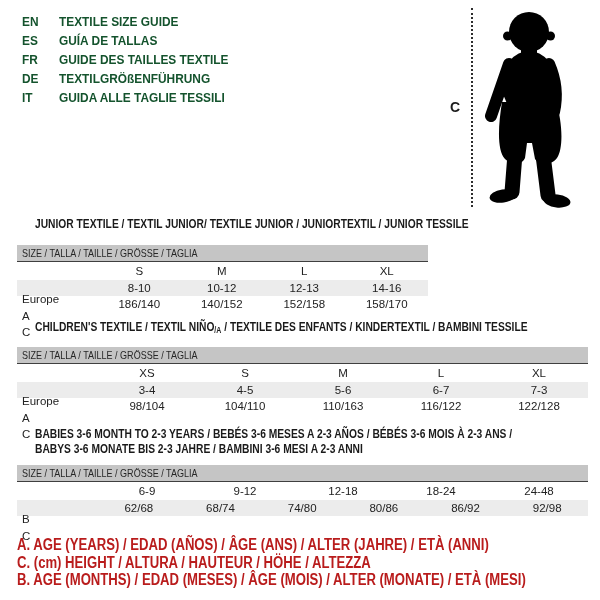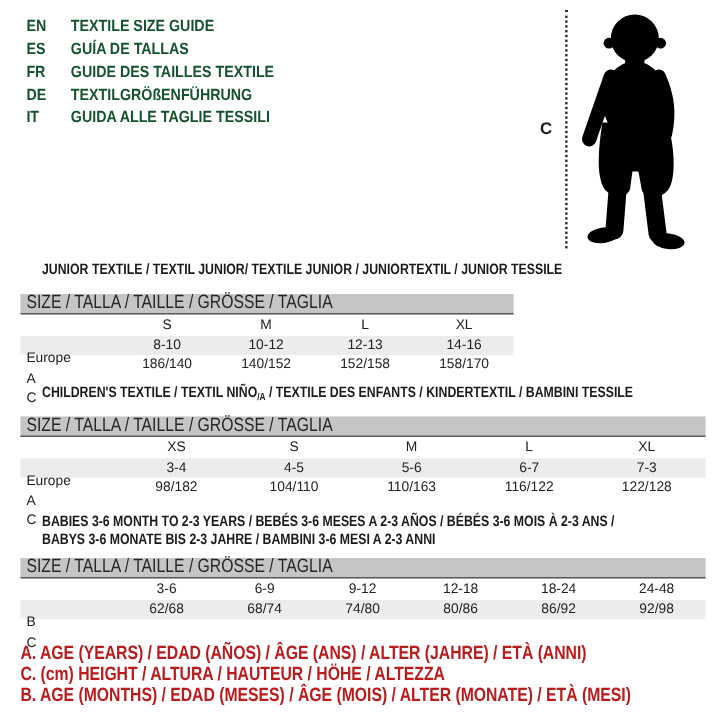--- a/index.html
+++ b/index.html
@@ -23,21 +23,21 @@
   .measure-line{left:471px;top:8px;height:199px;width:0;border-left:2px dotted #2d2d2d;}
   .measure-label{left:450px;top:99px;font-weight:700;font-size:14px;color:#1b1b1b;}
 
   
   .sec-title{position:absolute;left:35px;font-weight:700;font-size:12.5px;color:#1a1a1a;white-space:nowrap;}
   .sec-title .sub{font-size:8.5px;vertical-align:-2px;}
 
   
   .size-table{position:absolute;left:17px;font-size:11.5px;color:#222;}
   .sz-header{height:16px;line-height:16px;background:var(--header-bg,#c5c5c5);
-             border-bottom:1px solid var(--underline,#3f3f3f);padding-left:5px;font-size:16px;color:#262626;}
+             border-bottom:1px solid var(--underline,#3f3f3f);padding-left:5px;font-size:11px;color:#262626;}
   .sz-row{display:flex;height:16px;line-height:16px;}
   .sz-row-first{height:18px;line-height:18px;}
   .sz-row.alt{background:var(--alt-bg,#ececec);}
   .sz-label{width:76px;padding-left:5px;text-align:left;margin-top:28px;}
   .sz-cell{flex:1;text-align:center;}
 
   .t-junior{top:245px;width:411px;}
   .t-children{top:347px;width:571px;}
   .t-babies{top:465px;width:571px;}
 
@@ -140,39 +140,38 @@
     <div class="sz-row alt">
       <div class="sz-label">A</div>
       <div class="sz-cell">3-4</div>
       <div class="sz-cell">4-5</div>
       <div class="sz-cell">5-6</div>
       <div class="sz-cell">6-7</div>
       <div class="sz-cell">7-3</div>
     </div>
     <div class="sz-row">
       <div class="sz-label">C</div>
-      <div class="sz-cell">98/182</div>
+      <div class="sz-cell">98/104</div>
       <div class="sz-cell">104/110</div>
       <div class="sz-cell">110/163</div>
       <div class="sz-cell">116/122</div>
       <div class="sz-cell">122/128</div>
     </div>
   </div>
 
   <div class="sec-title" style="top:427px;line-height:15px;">
     <div><span class="cond">BABIES 3-6 MONTH TO 2-3 YEARS / BEBÉS 3-6 MESES A 2-3 AÑOS / BÉBÉS 3-6 MOIS À 2-3 ANS /</span></div>
     <div><span class="cond">BABYS 3-6 MONATE BIS 2-3 JAHRE / BAMBINI 3-6 MESI A 2-3 ANNI</span></div>
   </div>
   <div class="size-table t-babies">
     <div class="sz-header">
       <span class="cond">SIZE / TALLA / TAILLE / GRÖSSE / TAGLIA</span>
     </div>
     <div class="sz-row sz-row-first">
       <div class="sz-label">B</div>
-      <div class="sz-cell">3-6</div>
       <div class="sz-cell">6-9</div>
       <div class="sz-cell">9-12</div>
       <div class="sz-cell">12-18</div>
       <div class="sz-cell">18-24</div>
       <div class="sz-cell">24-48</div>
     </div>
     <div class="sz-row alt">
       <div class="sz-label">C</div>
       <div class="sz-cell">62/68</div>
       <div class="sz-cell">68/74</div>

